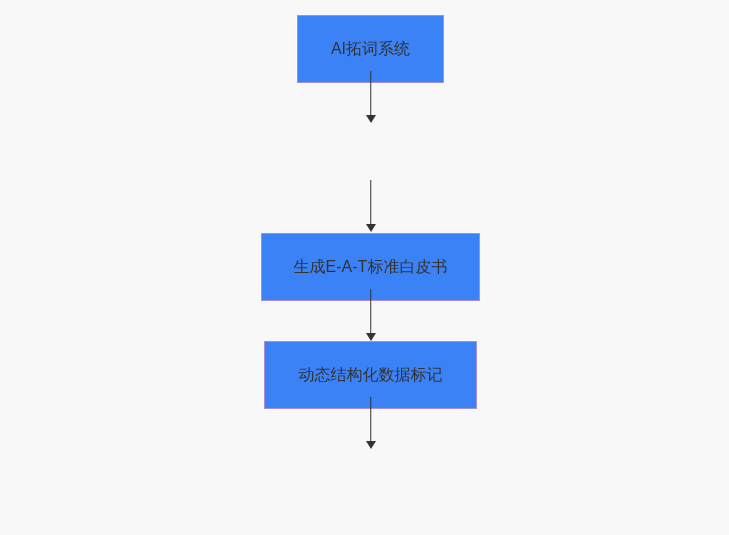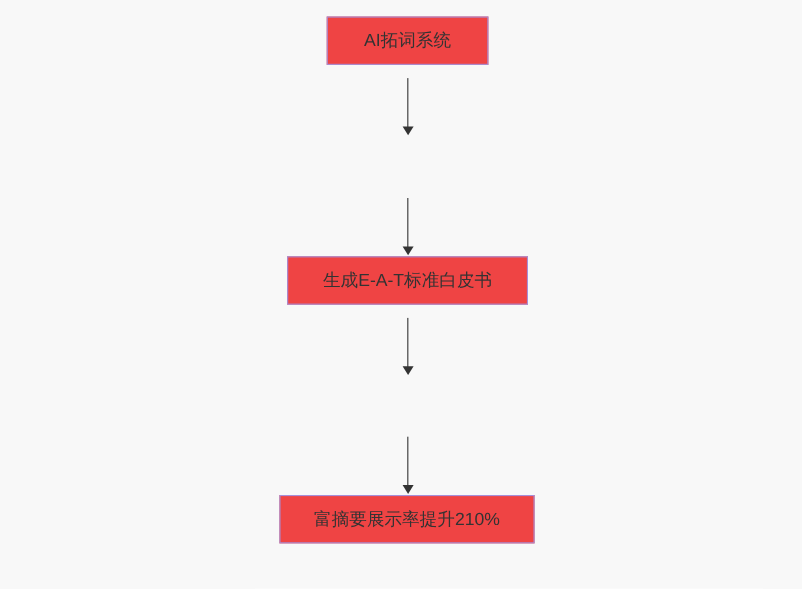--- a/index.html
+++ b/index.html
@@ -9,23 +9,23 @@
   .canvas {
     position: relative;
     width: 729px;
     height: 535px;
     background: #f8f8f8;
     font-family: "Liberation Sans", "DejaVu Sans", sans-serif;
     overflow: hidden;
   }
   .flow-node {
     position: absolute;
-    height: 44px;
+    height: 68px;
     box-sizing: border-box;
-    background: #ef4444;
+    background: #3b82f6;
     border: 1.5px solid #a58fd9;
     color: #333333;
     font-size: 16px;
     display: flex;
     align-items: center;
     justify-content: center;
     text-align: center;
     white-space: nowrap;
   }
   .node-1 { left: 297px; top: 15px;  width: 147px; }
@@ -84,21 +84,21 @@
     <span class="arrow-head"></span>
   </div>
 
   <div class="flow-node node-3">生成E-A-T标准白皮书</div>
 
   <div class="flow-arrow arrow-3">
     <span class="arrow-line"></span>
     <span class="arrow-head"></span>
   </div>
 
+  <div class="flow-node node-4">动态结构化数据标记</div>
 
   <div class="flow-arrow arrow-4">
     <span class="arrow-line"></span>
     <span class="arrow-head"></span>
   </div>
 
-  <div class="flow-node node-5">富摘要展示率提升210%</div>
 
 </div>
 
 </body></html>

